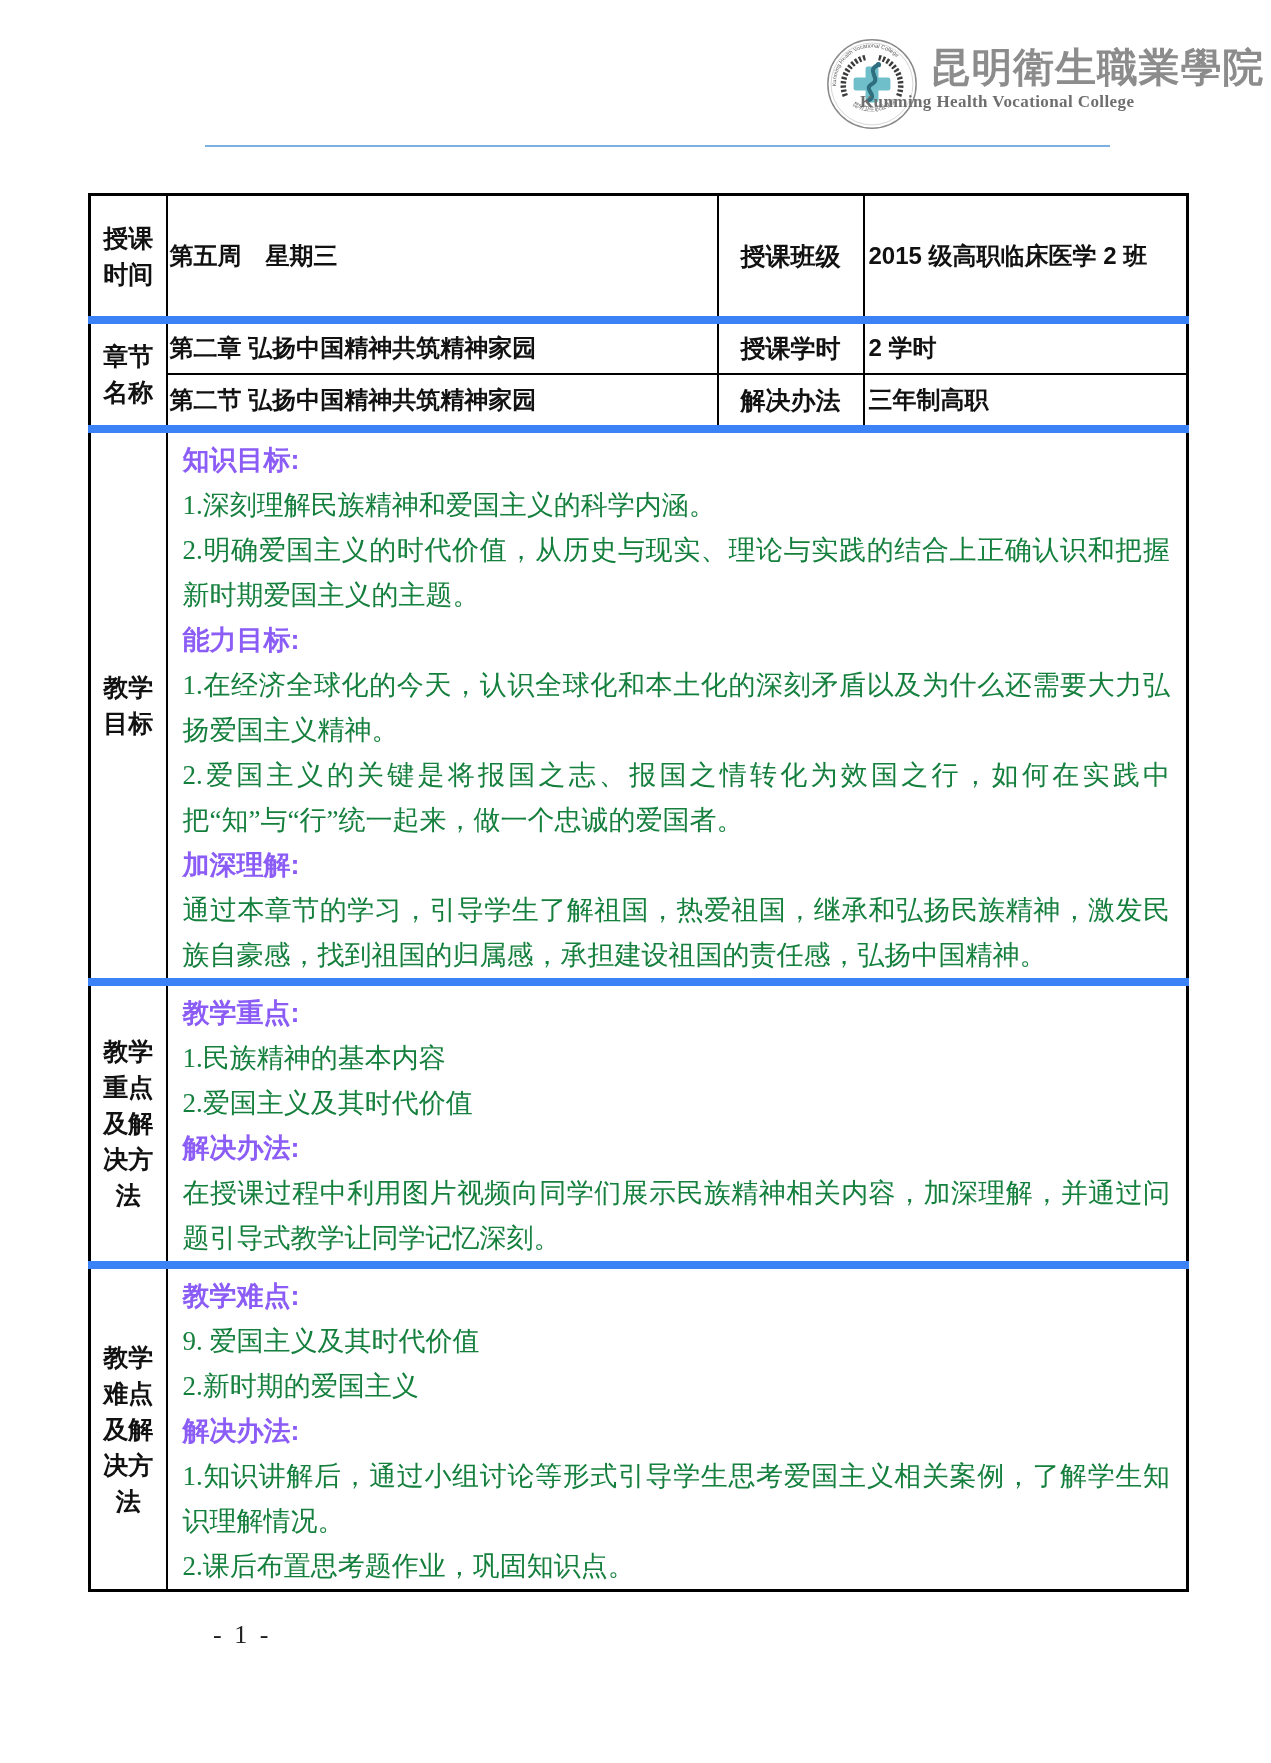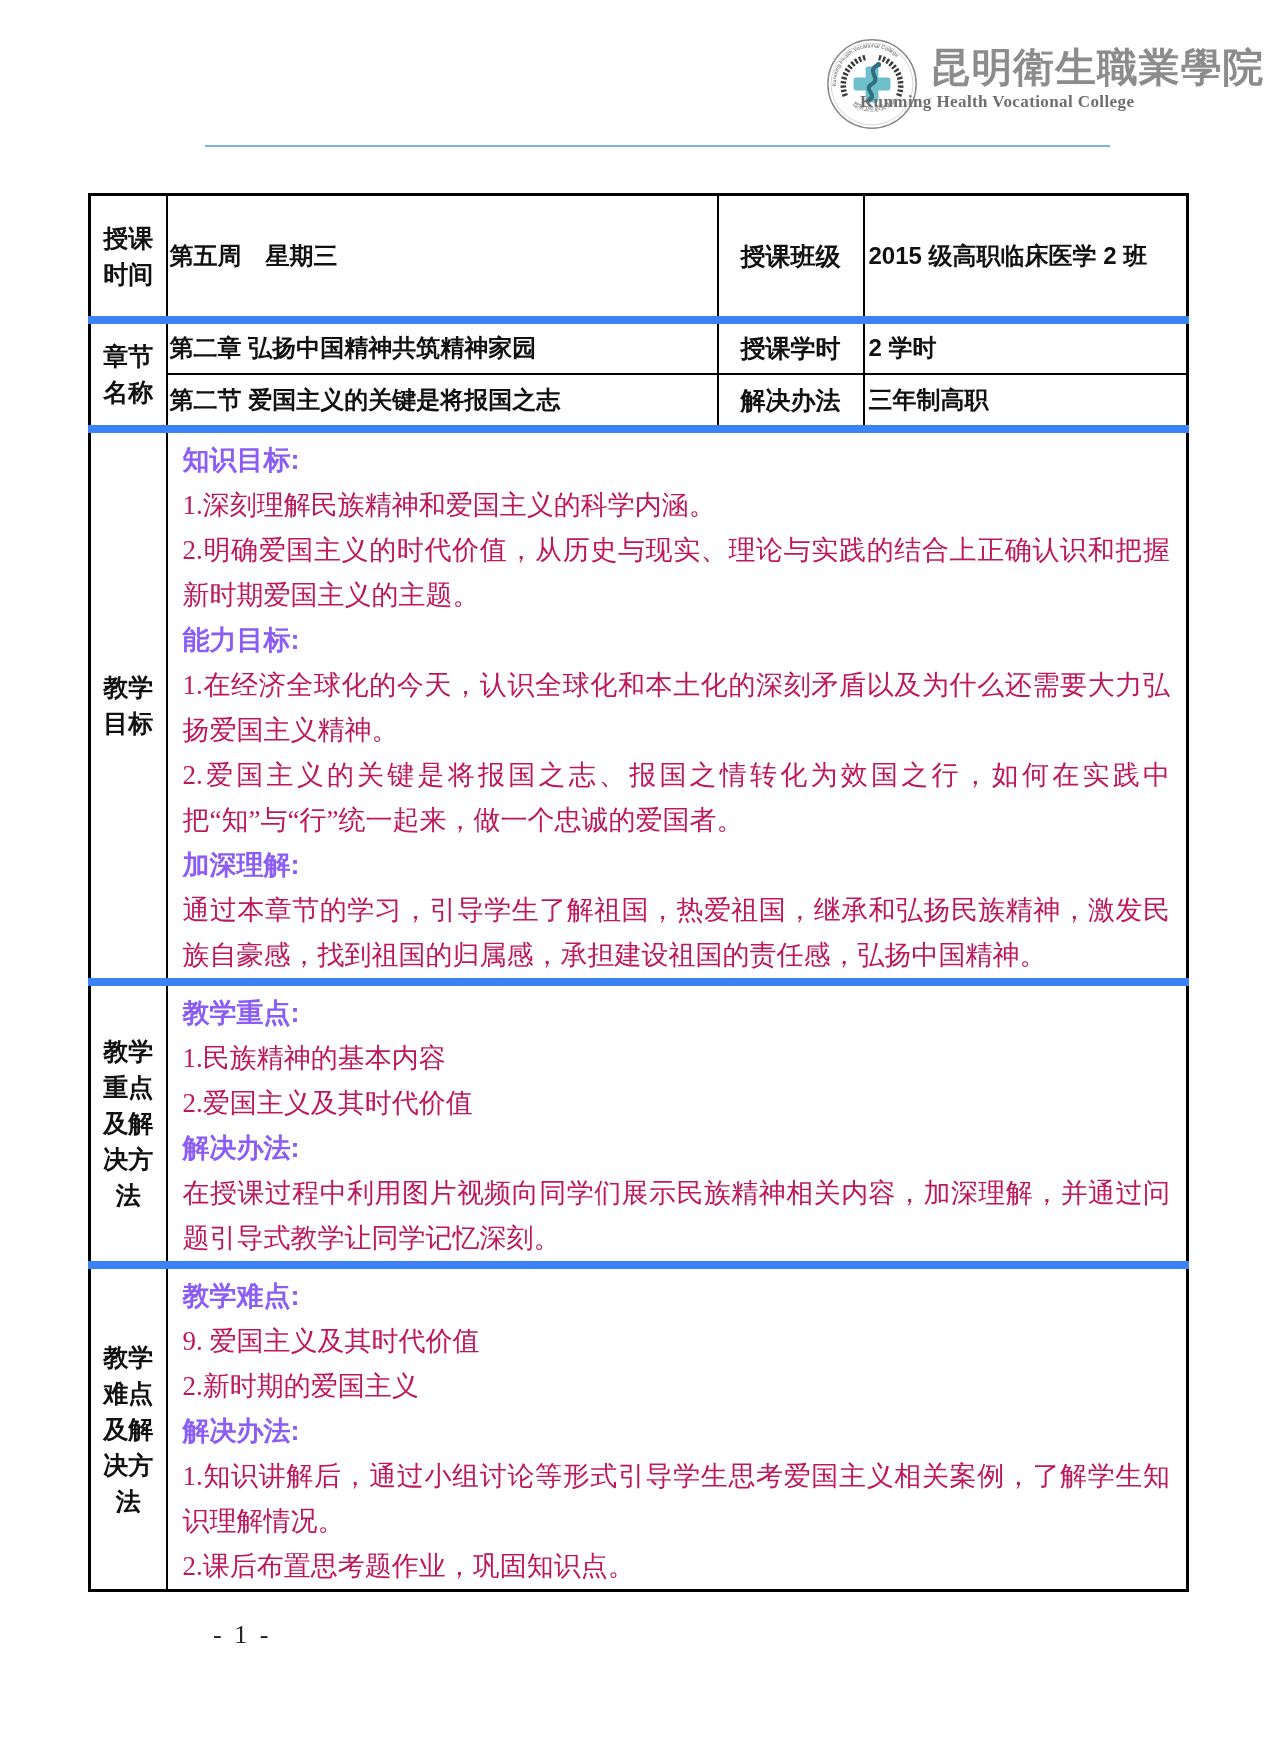--- a/index.html
+++ b/index.html
@@ -72,21 +72,21 @@
     vertical-align:top;
     padding:5px 16px 0 15px;
   }
   td.content p { margin:0; line-height:45px; }
   p.hd {
     font-family:"Liberation Sans", sans-serif;
     font-weight:bold; font-size:27px; color:#8b5cf6;
   }
   p.body {
     font-family:"Liberation Serif","DejaVu Serif", serif;
-    font-weight:normal; font-size:27px; color:#be185d;
+    font-weight:normal; font-size:27px; color:#15803d;
     text-align:justify;
   }
   
   .pageno {
     position:absolute; left:213px; top:1620px;
     font-family:"Liberation Serif", serif;
     font-size:26px; color:#222; letter-spacing:3px;
   }
 </style>
 </head>
@@ -134,21 +134,21 @@
         <td class="lbl">授课班级</td>
         <td class="val">2015 级高职临床医学 2 班</td>
       </tr>
       <tr class="major r2a">
         <td class="lbl" rowspan="2">章节名称</td>
         <td class="val left">第二章 弘扬中国精神共筑精神家园</td>
         <td class="lbl">授课学时</td>
         <td class="val">2 学时</td>
       </tr>
       <tr class="r2b">
-        <td class="val left">第二节 爱国主义的关键是将报国之志</td>
+        <td class="val left">第二节 弘扬中国精神共筑精神家园</td>
         <td class="lbl">解决办法</td>
         <td class="val">三年制高职</td>
       </tr>
       <tr class="major r3">
         <td class="lbl">教学目标</td>
         <td class="content" colspan="3">
           <p class="hd">知识目标:</p>
           <p class="body">1.深刻理解民族精神和爱国主义的科学内涵。</p>
           <p class="body">2.明确爱国主义的时代价值，从历史与现实、理论与实践的结合上正确认识和把握新时期爱国主义的主题。</p>
           <p class="hd">能力目标:</p>

